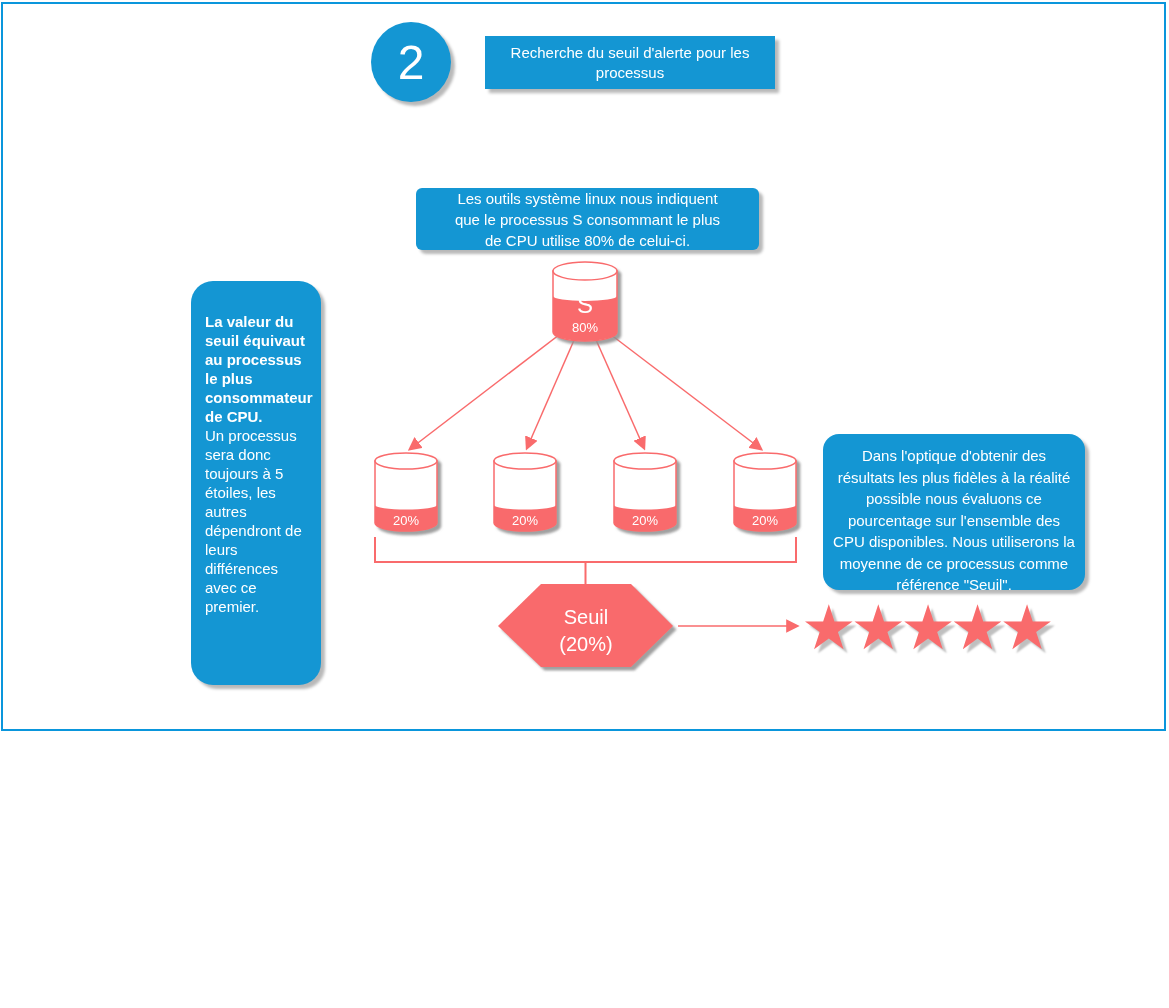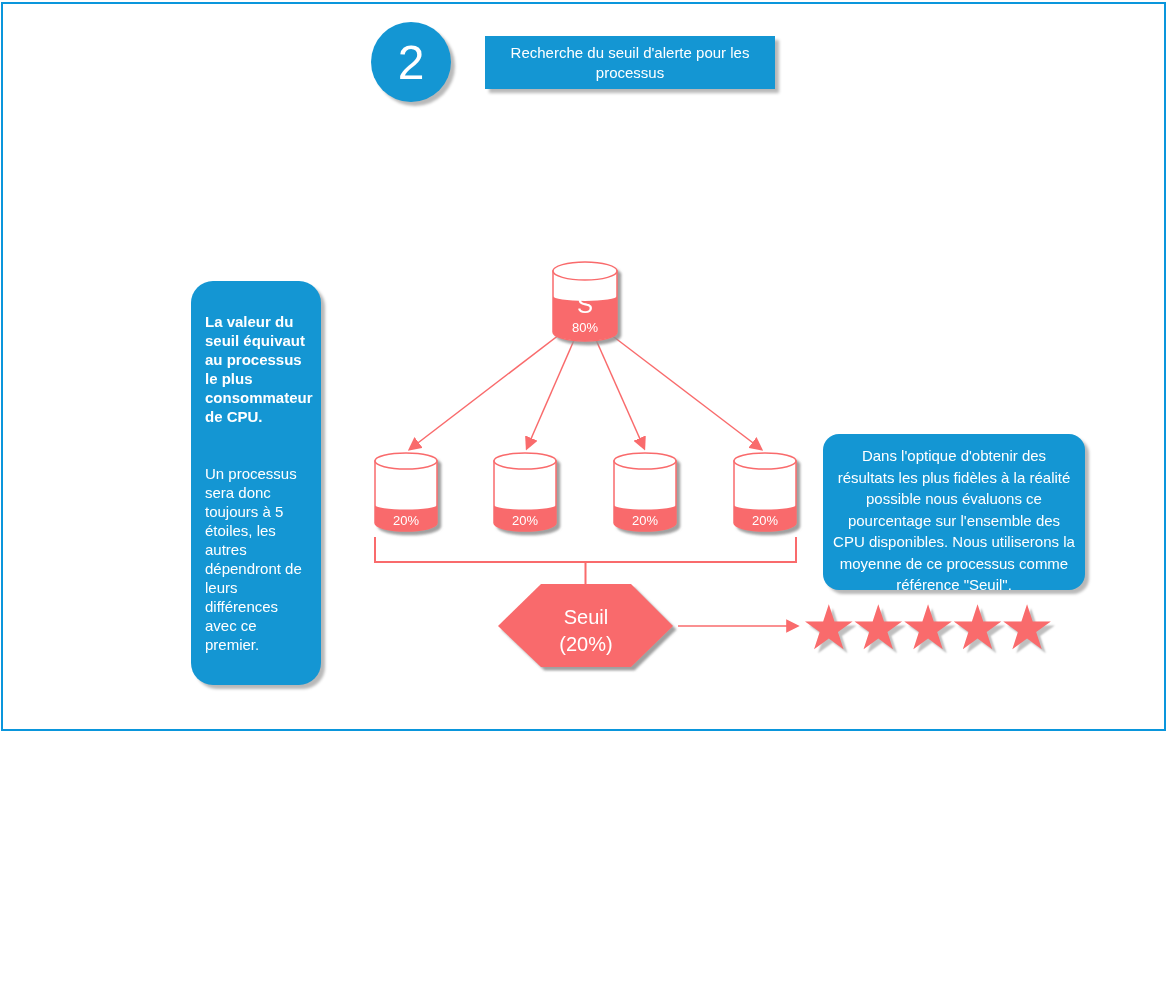--- a/index.html
+++ b/index.html
@@ -32,21 +32,21 @@
     font-size:15px; line-height:21px; padding:0 36px;
     box-shadow:4px 4px 3px rgba(0,0,0,0.28);
   }
   .left-panel {
     position:absolute; left:191px; top:281px; width:130px; height:404px;
     background:#1496d3; border-radius:22px; color:#fff;
     font-size:15px; line-height:19px; padding:31px 12px 0 14px; text-align:left;
     box-shadow:4px 4px 3px rgba(0,0,0,0.28);
   }
   .left-panel p.bold { font-weight:bold; }
-  .left-panel p + p { margin-top:38px; }
+  .left-panel p + p { }
   .right-panel {
     position:absolute; left:823px; top:434px; width:262px; height:156px;
     background:#1496d3; border-radius:16px; color:#fff;
     font-size:15px; line-height:21.5px; text-align:center; padding:11px 10px 0 10px;
     box-shadow:4px 4px 3px rgba(0,0,0,0.28);
   }
   .diagram-svg { position:absolute; left:0; top:0; width:1169px; height:1008px; }
   .diagram-svg text {
     font-family:"Liberation Sans", sans-serif; fill:#ffffff; text-anchor:middle;
   }
@@ -64,20 +64,23 @@
   <div class="frame"></div>
 
   <div class="step-circle">
     <span>2</span>
   </div>
 
   <div class="title-box">
     <span>Recherche du seuil d'alerte pour les processus</span>
   </div>
 
+  <div class="mid-box">
+    <span>Les outils système linux nous indiquent que le processus S consommant le plus de CPU utilise 80% de celui-ci.</span>
+  </div>
 
   <div class="left-panel">
     <p class="bold">La valeur du seuil équivaut au processus le plus consommateur de CPU.</p>
     <p>Un processus sera donc toujours à 5 étoiles, les autres dépendront de leurs différences avec ce premier.</p>
   </div>
 
   <div class="right-panel">
     <span>Dans l'optique d'obtenir des résultats les plus fidèles à la réalité possible nous évaluons ce pourcentage sur l'ensemble des CPU disponibles. Nous utiliserons la moyenne de ce processus comme référence "Seuil".</span>
   </div>
 

